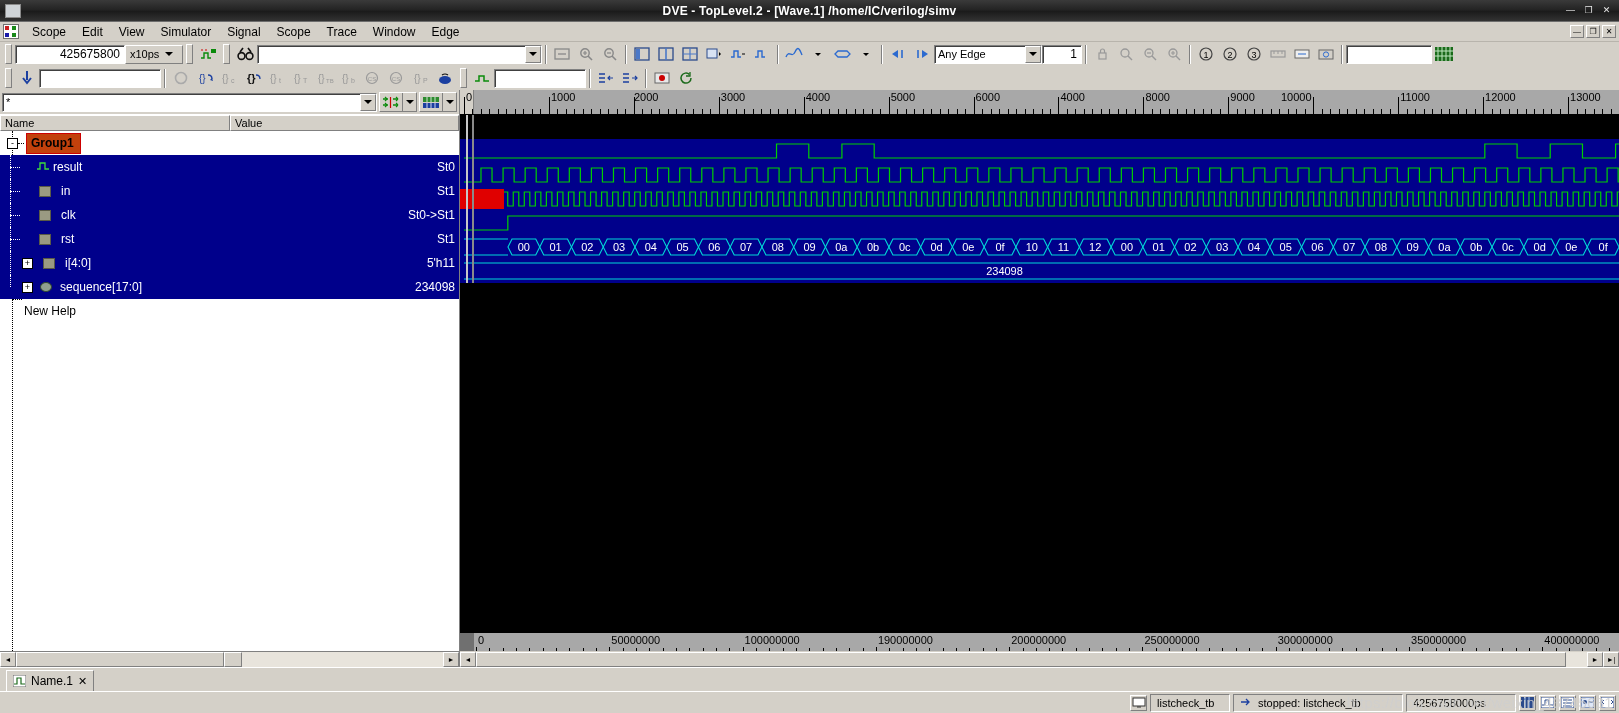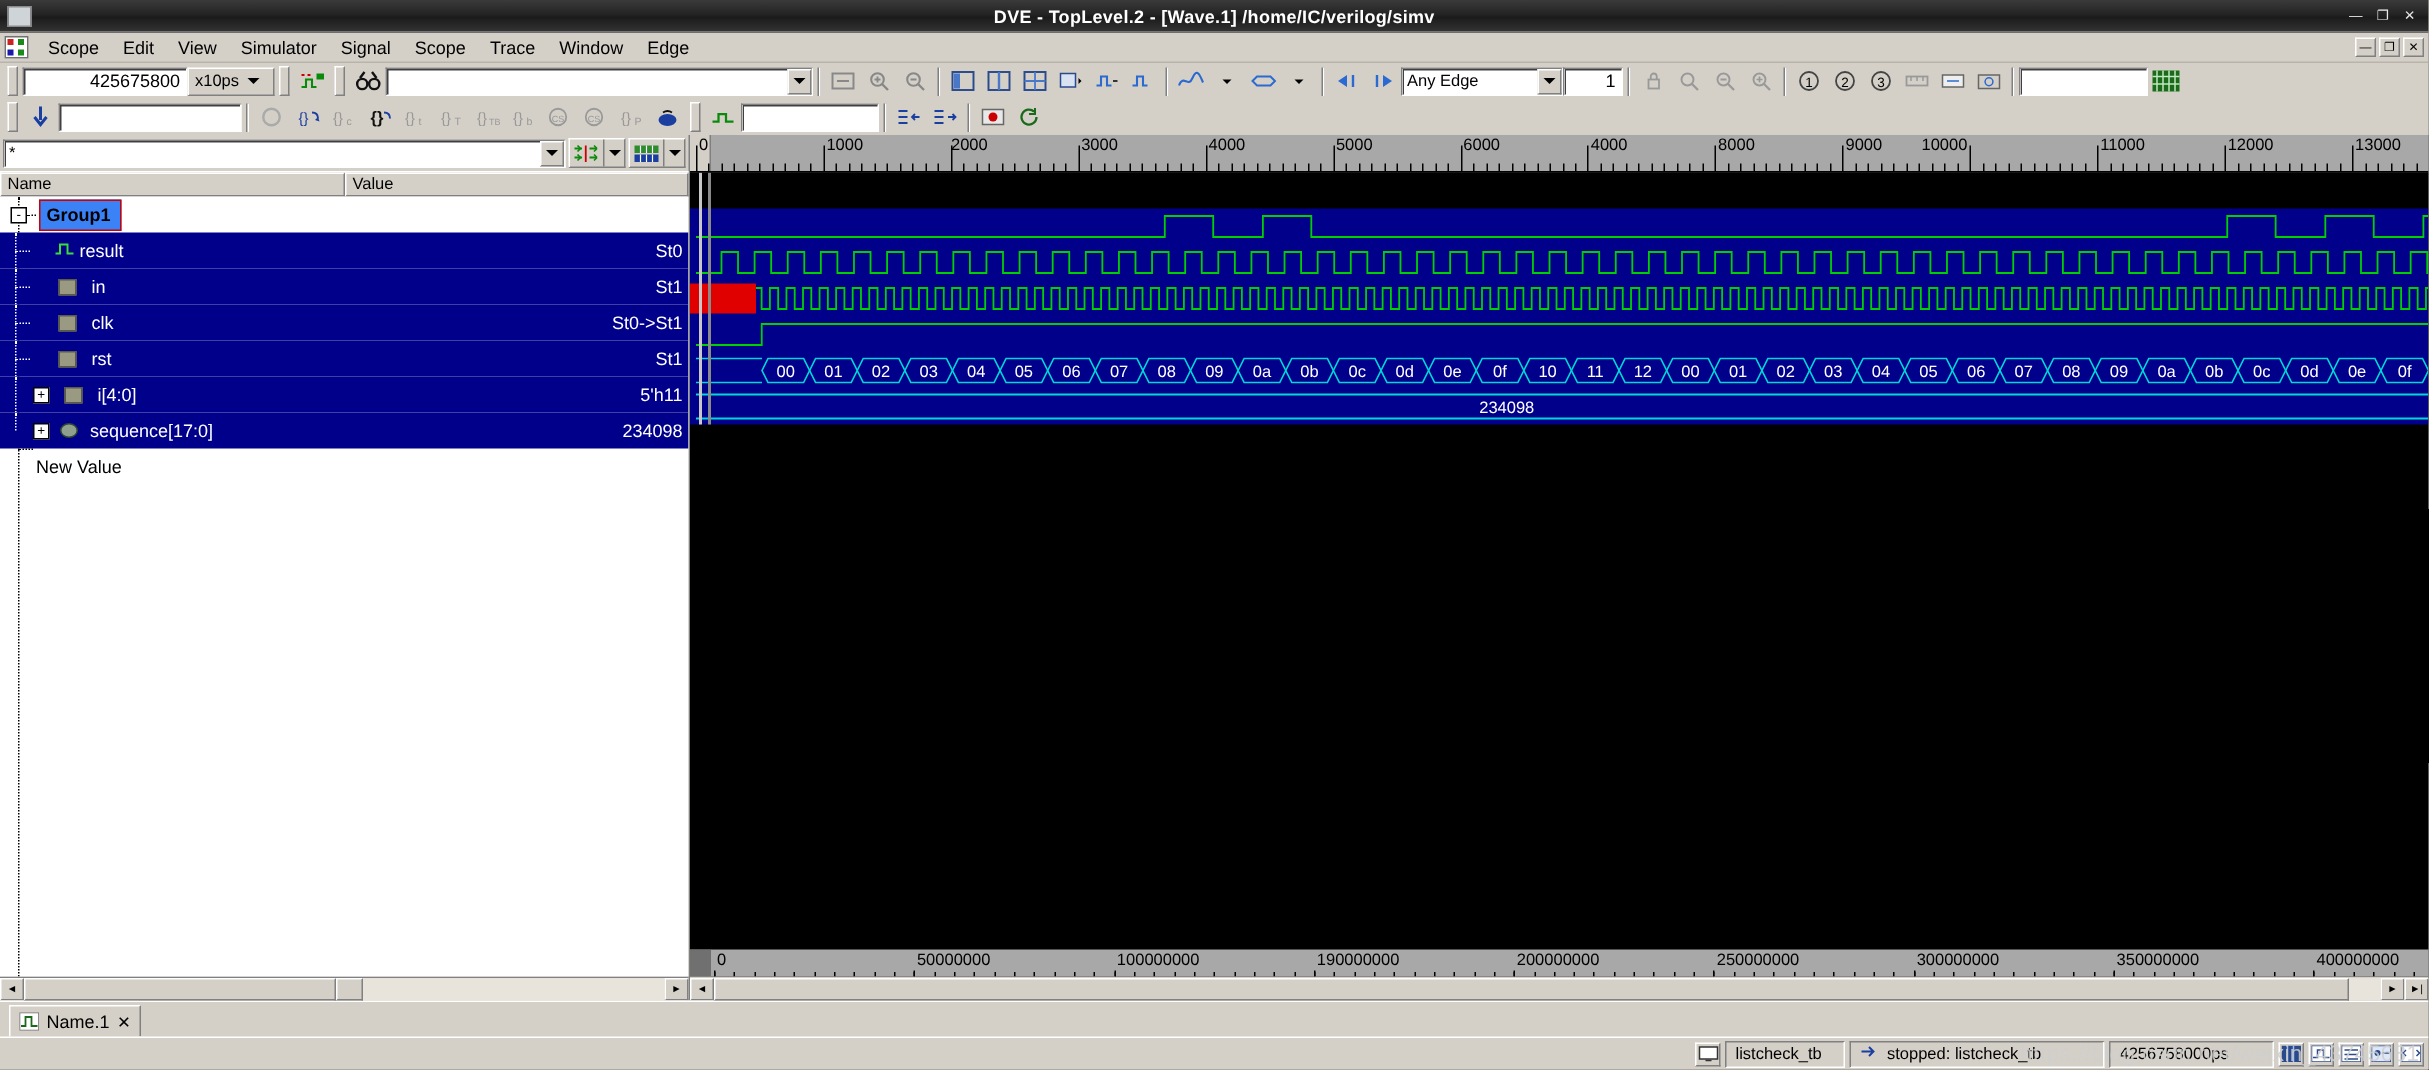--- a/index.html
+++ b/index.html
@@ -162,21 +162,21 @@
   .tree-row.sel { background:#00008b; color:#fff; }
   .row-value { position:absolute; right:4px; top:0; height:100%;
                display:flex; align-items:center; font-size:12px; }
   .expander {
     width:11px;height:11px; border:1px solid #000; background:#fff;
     font-size:9px; line-height:9px; text-align:center; color:#000;
     display:flex;align-items:center;justify-content:center; flex:0 0 11px;
   }
   .group-box {
     border:1px solid #cc0000; padding:1px 6px 2px 4px; font-weight:bold;
-    font-size:12px; color:#000; background:#3b82f6; height:21px;
+    font-size:12px; color:#000; background:#c2410c; height:21px;
     display:flex; align-items:center; margin-left:2px;
   }
   .sig-ic { width:12px;height:12px;margin:0 5px 0 2px; flex:0 0 12px; position:relative; }
   .sig-ic.bar { background:#9a9a82; border:1px solid #5a5a46; width:5px; height:11px; margin-left:5px; }
   .sig-ic.wave svg { display:block; }
   .sig-ic.bus { border-radius:50%; background:#8fa08f; border:1px solid #304830; width:10px;height:10px; }
 
   .hscroll-l { height: 16px; flex:0 0 16px; background:#d4d0c8; display:flex; align-items:center;
                border-top:1px solid #808080; }
   .sc-btn { width:16px;height:15px;background:#d4d0c8;
@@ -706,21 +706,21 @@
           <div style="width:5px"></div>
           <span class="sig-ic bus"></span>
           <span style="margin-left:3px">sequence[17:0]</span>
           <span class="row-value">234098</span>
         </div>
 
         <div class="tree-row">
           <div style="width:24px;position:relative;height:100%">
             <div style="position:absolute;left:12px;top:0;width:10px;border-top:1px dotted #000"></div>
           </div>
-          <span>New Value</span>
+          <span>New Help</span>
         </div>
       </div>
 
       <div class="hscroll-l">
         <div class="sc-btn">◄</div>
         <div class="sc-track">
           <div class="sc-thumb" style="left:0;width:208px"></div>
           <div class="sc-thumb" style="left:208px;width:18px;"></div>
         </div>
         <div class="sc-btn">►</div>

